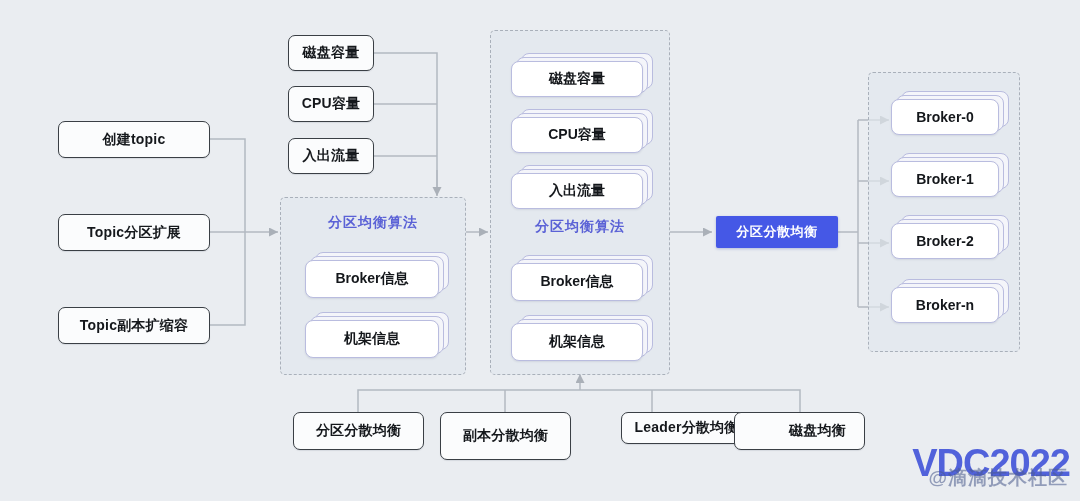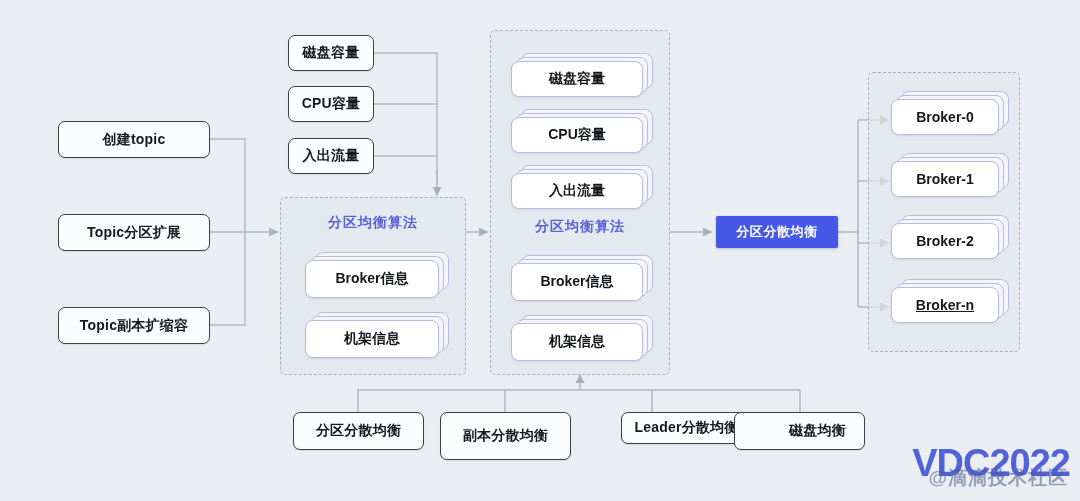--- a/index.html
+++ b/index.html
@@ -211,21 +211,21 @@
 
     <div class="stack" style="left:22px; top:150px;">
       <div class="layer l2" style="width:108px; height:36px;"></div>
       <div class="layer l1" style="width:108px; height:36px;"></div>
       <div class="face" style="width:108px; height:36px;">Broker-2</div>
     </div>
 
     <div class="stack" style="left:22px; top:214px;">
       <div class="layer l2" style="width:108px; height:36px;"></div>
       <div class="layer l1" style="width:108px; height:36px;"></div>
-      <div class="face" style="width:108px; height:36px;text-decoration:underline;">Broker-n</div>
+      <div class="face" style="width:108px; height:36px;">Broker-n</div>
     </div>
   </div>
 
   <div class="box" style="left:293px; top:412px; width:131px; height:38px;">分区分散均衡</div>
   <div class="box" style="left:440px; top:412px; width:131px; height:48px;">副本分散均衡</div>
   <div class="box" style="left:621px; top:412px; width:131px; height:32px;">Leader分散均衡</div>
   <div class="box" style="left:734px; top:412px; width:131px; height:38px;padding-left:36px;">磁盘均衡</div>
 
   <div class="wm">
     <div class="wm-main">VDC2022</div>

